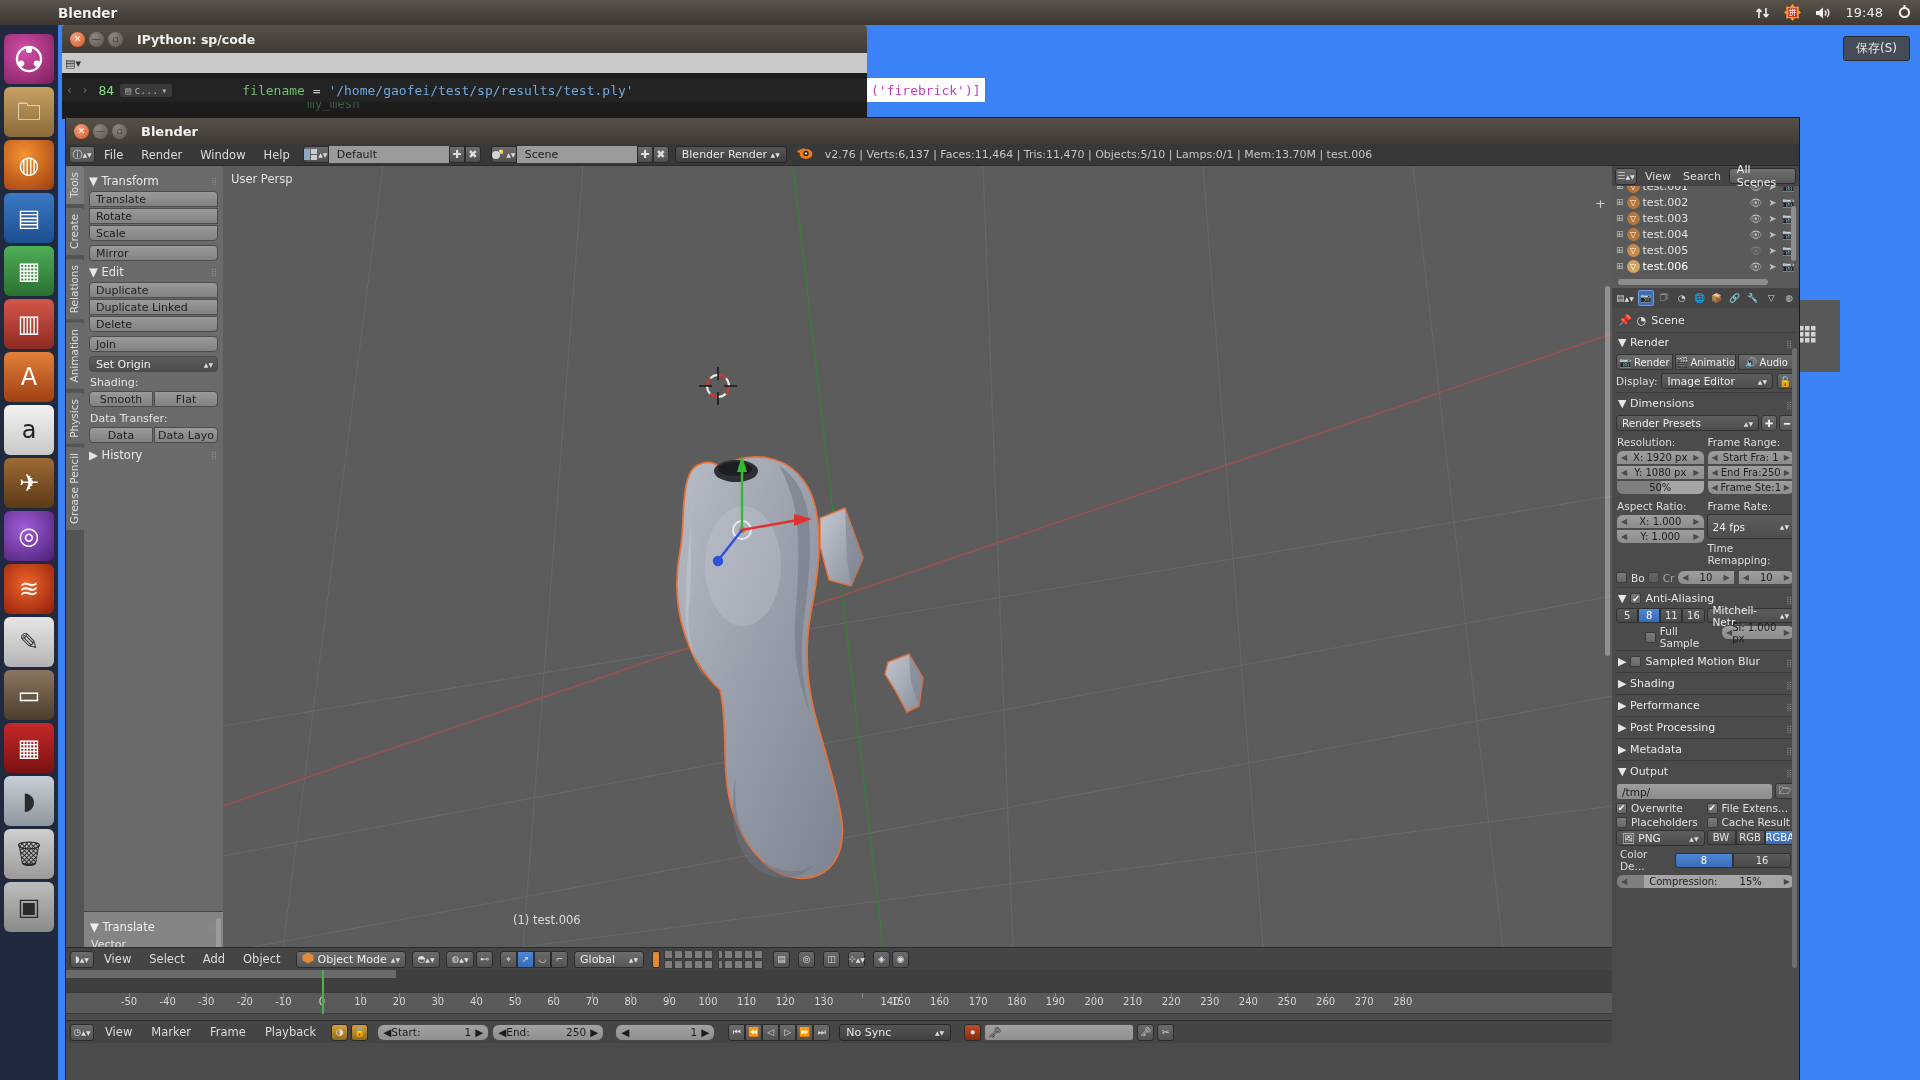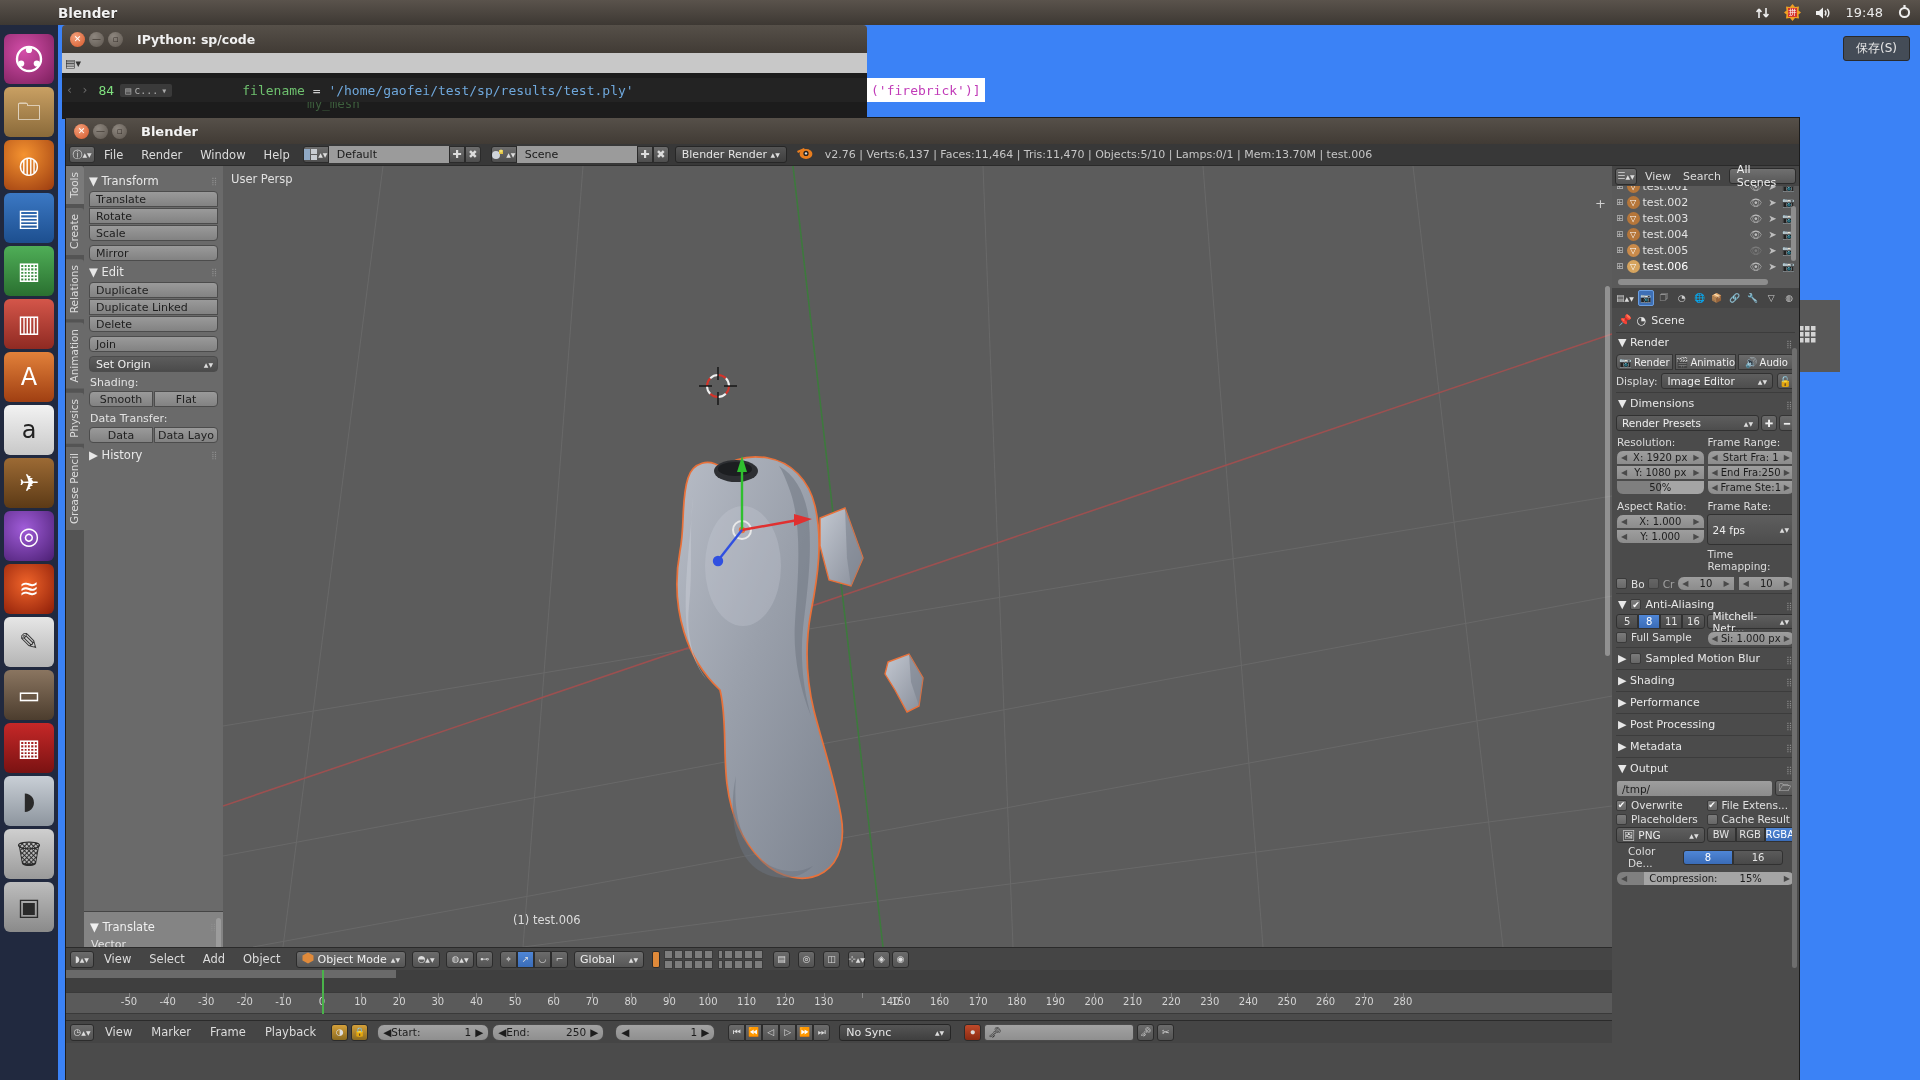--- a/index.html
+++ b/index.html
@@ -1062,21 +1062,21 @@
                   <span class="arrow">▶</span>
                 </div>
                 <div class="pnum" style="border-radius:0 0 7px 7px;">
                   <span class="arrow">◀</span>
                   <span>Y:     1.000</span>
                   <span class="arrow">▶</span>
                 </div>
               </div>
               <div class="col">
                 <div class="plabel">Frame Rate:</div>
-                <div class="pfield" style="height:31px;">
+                <div class="pfield" style="height:25px;">
                   <span>24 fps</span>
                   <span class="spin">▲▼</span>
                 </div>
                 <div class="plabel">Time Remapping:</div>
               </div>
             </div>
             <div style="display:flex;gap:3px;align-items:center;margin:2px 0;">
               <span class="pchk">
                   <span class="pchkbox"></span>
                   <span>Bo</span>
@@ -1111,21 +1111,21 @@
                   <span class="segbtn">16</span>
                 </div>
               </div>
               <div class="col">
                 <div class="pfield" style="height:15px;">
                   <span>Mitchell-Netr...</span>
                   <span class="spin">▲▼</span>
                 </div>
               </div>
             </div>
-            <div class="cols" style="margin-top:2px;">
+            <div class="cols" style="margin-top:2px;margin-left:29px;">
               <div class="col">
                 <span class="pchk">
                     <span class="pchkbox"></span>
                     <span>Full Sample</span>
                   </span>
               </div>
               <div class="col">
                 <div class="pnum">
                   <span class="arrow">◀</span>
                   <span>Si: 1.000 px</span>
@@ -1208,21 +1208,21 @@
                 </div>
               </div>
               <div class="col">
                 <div class="seg" style="height:16px;">
                   <span class="segbtn">BW</span>
                   <span class="segbtn">RGB</span>
                   <span class="segbtn on">RGBA</span>
                 </div>
               </div>
             </div>
-            <div style="display:flex;gap:7px;align-items:center;margin:2px 12px;">
+            <div style="display:flex;gap:7px;align-items:center;margin:2px 4px;">
               <span class="plabel" style="margin:0;flex:0 0 48px;">Color De...</span>
               <span class="seg" style="flex:1;">
                 <span class="segbtn on">8</span>
                 <span class="segbtn">16</span>
               </span>
             </div>
             <div class="pnum" style="justify-content:space-between;background:linear-gradient(90deg,#7f7f7f 15%,#a5a5a5 15%);">
               <span class="arrow">◀</span>
               <span>Compression:</span>
               <span>15%</span>

